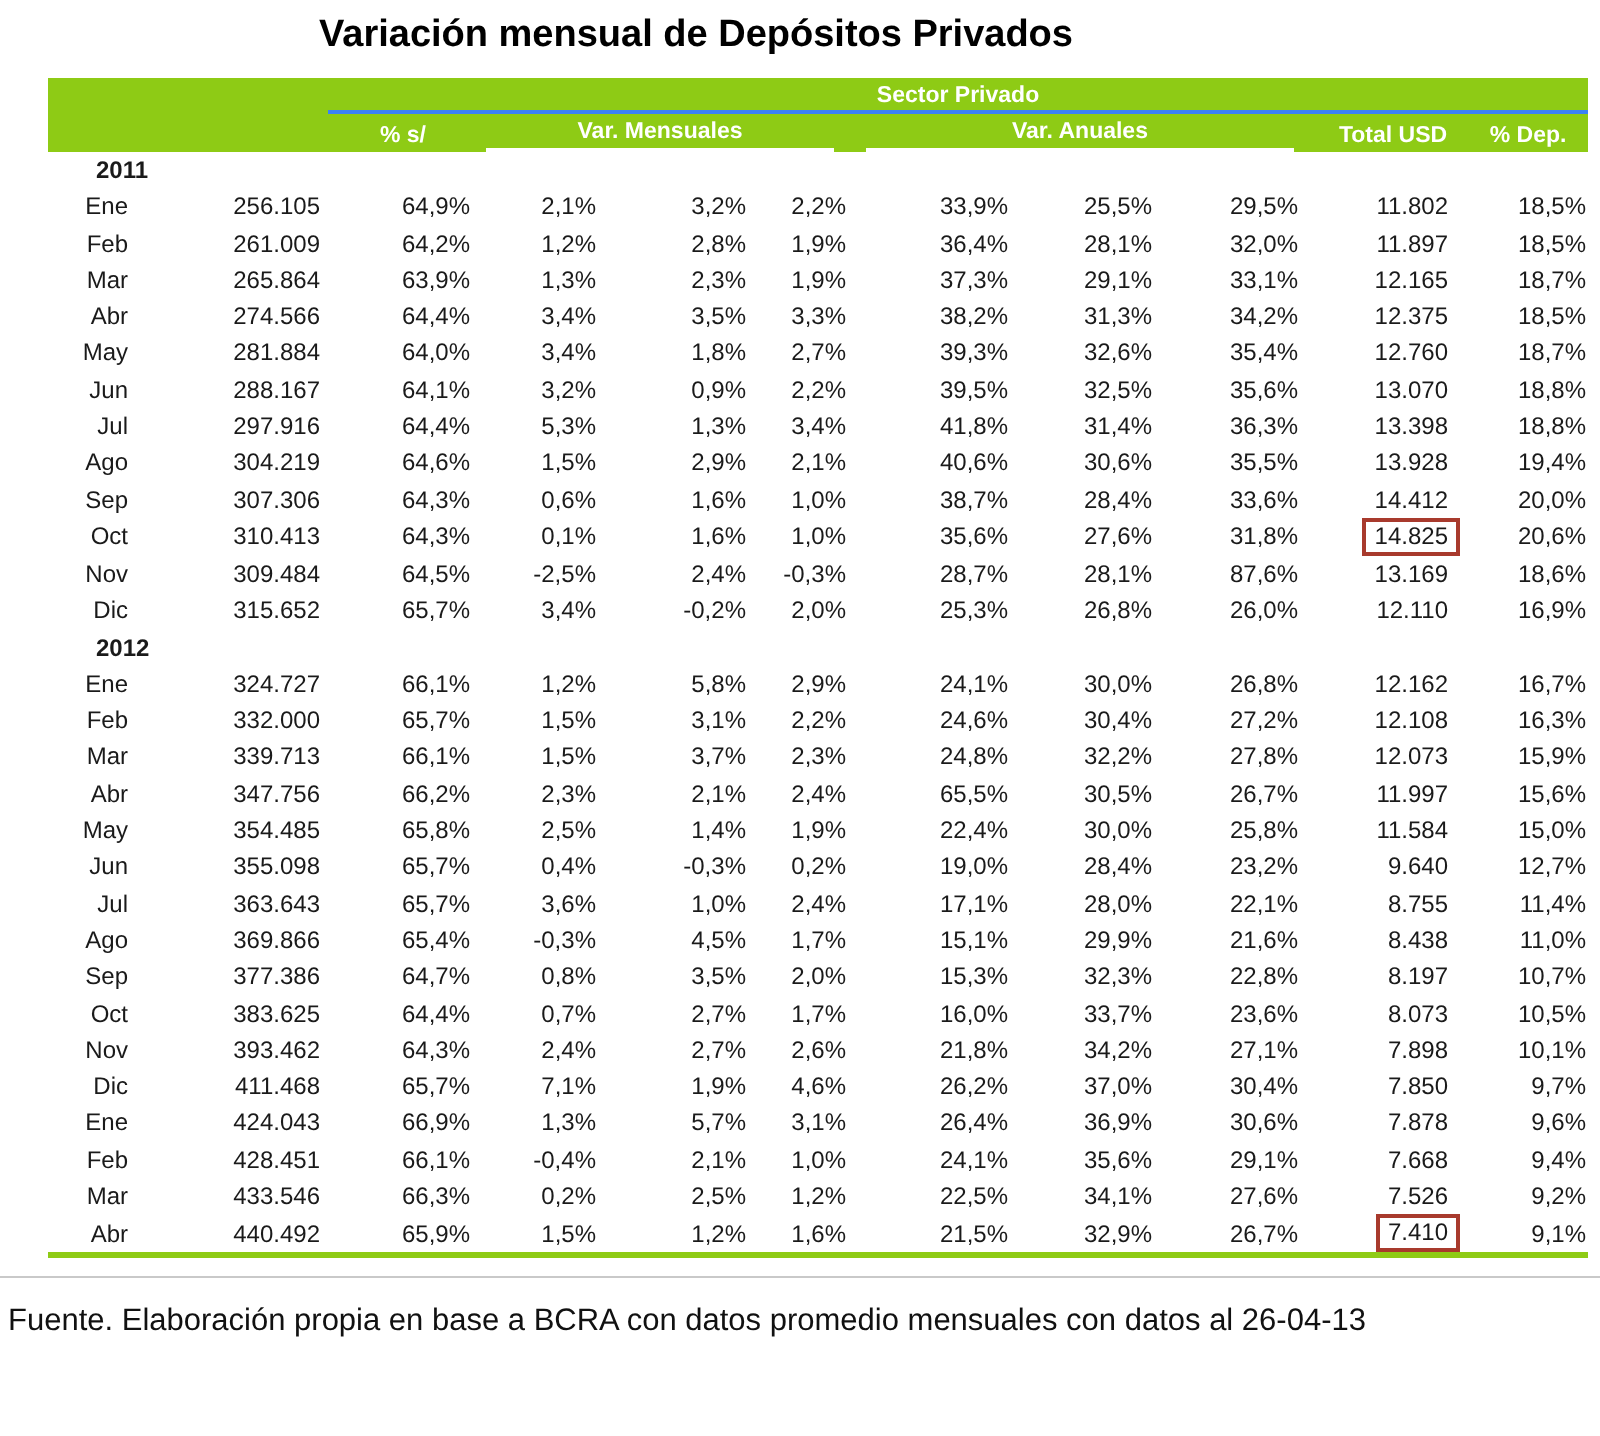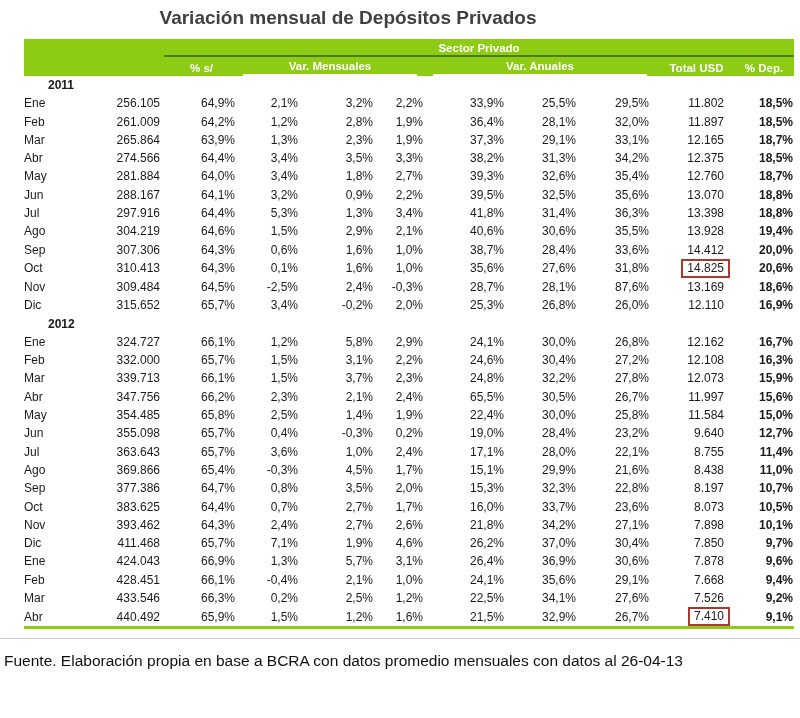--- a/index.html
+++ b/index.html
@@ -4,52 +4,52 @@
 <style>
   :root { --green:#8ECB15; --red:#A83A2D; }
   * { box-sizing:border-box; }
   html,body { margin:0; padding:0; }
   body {
     width:800px; height:718px; background:#ffffff; overflow:hidden;
     font-family:"Liberation Sans", sans-serif;
   }
   .title {
     margin:7px 0 0 0; width:696px; text-align:center;
-    font-size:19px; font-weight:700; color:#404040;
+    font-size:19px; font-weight:700; color:#000000;
   }
   table.dep {
     table-layout:fixed; border-collapse:collapse; width:770px;
     margin:10px 0 0 24px; border-bottom:3px solid var(--green);
   }
   thead th {
     background:var(--green); color:#ffffff; font-weight:700;
     font-size:11.5px; padding:0; text-align:center; vertical-align:bottom;
   }
   tr.h1 th { height:17px; padding-bottom:1px; }
-  tr.h1 th.grp { border-bottom:2px solid #4d7c0f; }
+  tr.h1 th.grp { border-bottom:2px solid #3b82f6; }
   tr.h2 th { height:20px; padding-bottom:2px; }
   tr.h2 th.sub { padding-bottom:0; }
   tr.h2 th.sub .ul { display:block; border-bottom:2px solid #ffffff; padding-bottom:2px; margin:0 12px 0 4px; }
   tr.h3 th { height:18px; padding-bottom:3px; }
   tbody td {
     height:18.3px; line-height:18.3px; font-size:12px; color:#1a1a1a;
     text-align:right; padding:0; white-space:nowrap;
   }
-  tbody td.c0 { text-align:left; }
+  tbody td.c0 { text-align:right; }
   tbody td.year { text-align:left; font-weight:700; padding-left:24px; }
   td.c1 { padding-right:4px; }
   td.c2 { padding-right:4px; }
   td.c3 { padding-right:16px; }
   td.c4 { padding-right:6px; }
   td.c5 { padding-right:6px; }
   td.c6 { padding-right:10px; }
   td.c7 { padding-right:8px; }
   td.c8 { padding-right:10px; }
   td.c9 { padding-right:10px;text-align:right; }
-  td.c10 { padding-right:1px;font-weight:bold; }
+  td.c10 { padding-right:1px; }
   .hl {
     display:inline-block; border:2px solid var(--red);
     padding:0 4px; margin-right:-6px; line-height:15px;
   }
   .divider { width:800px; height:1px; background:#c9c9c9; margin-top:9px; }
   .footer { margin:13px 0 0 4px; font-size:15.5px; color:#111111; }
 </style>
 </head>
 <body>
 

